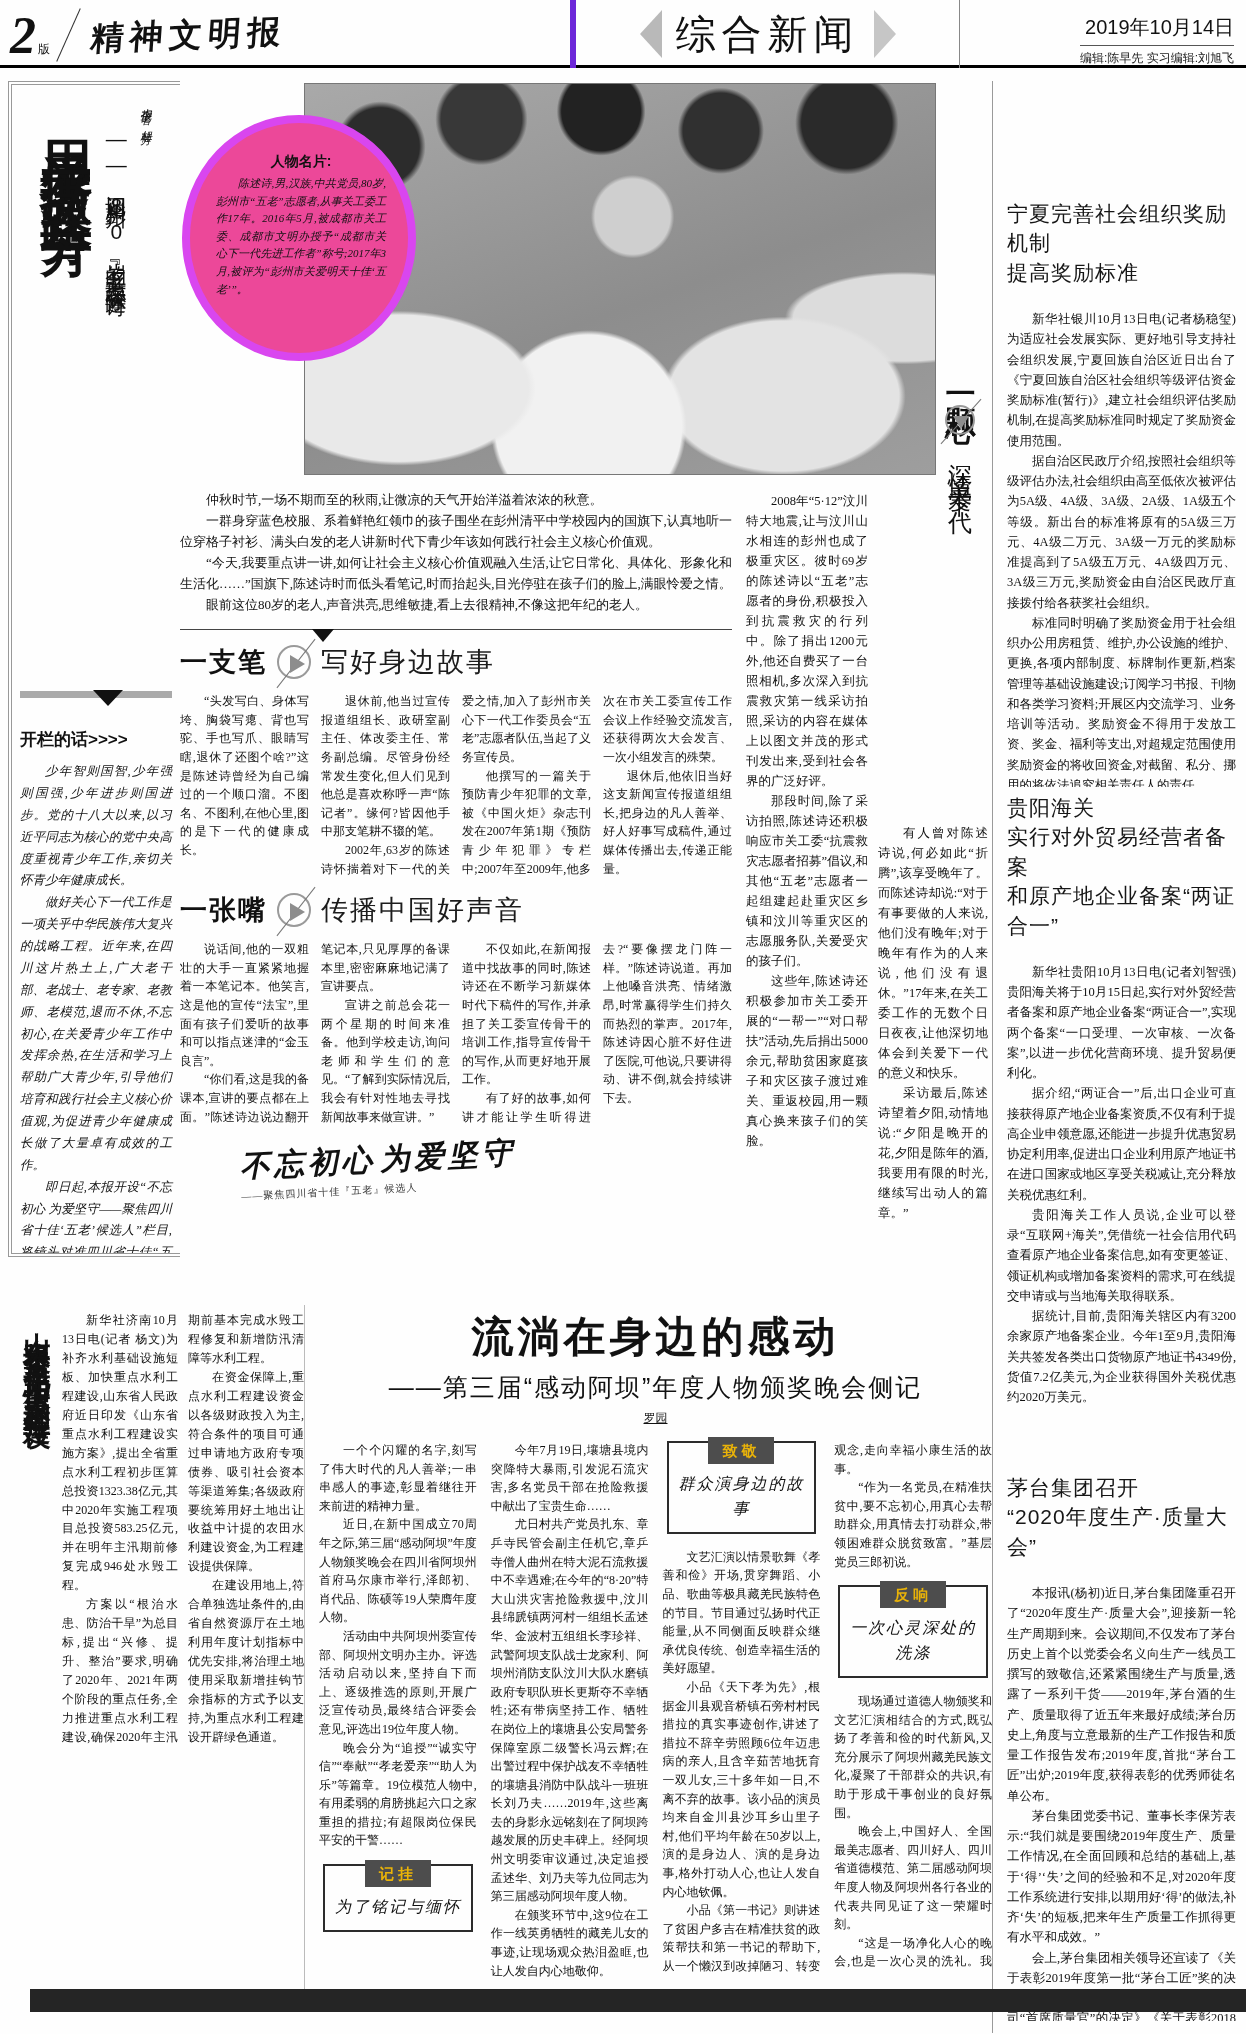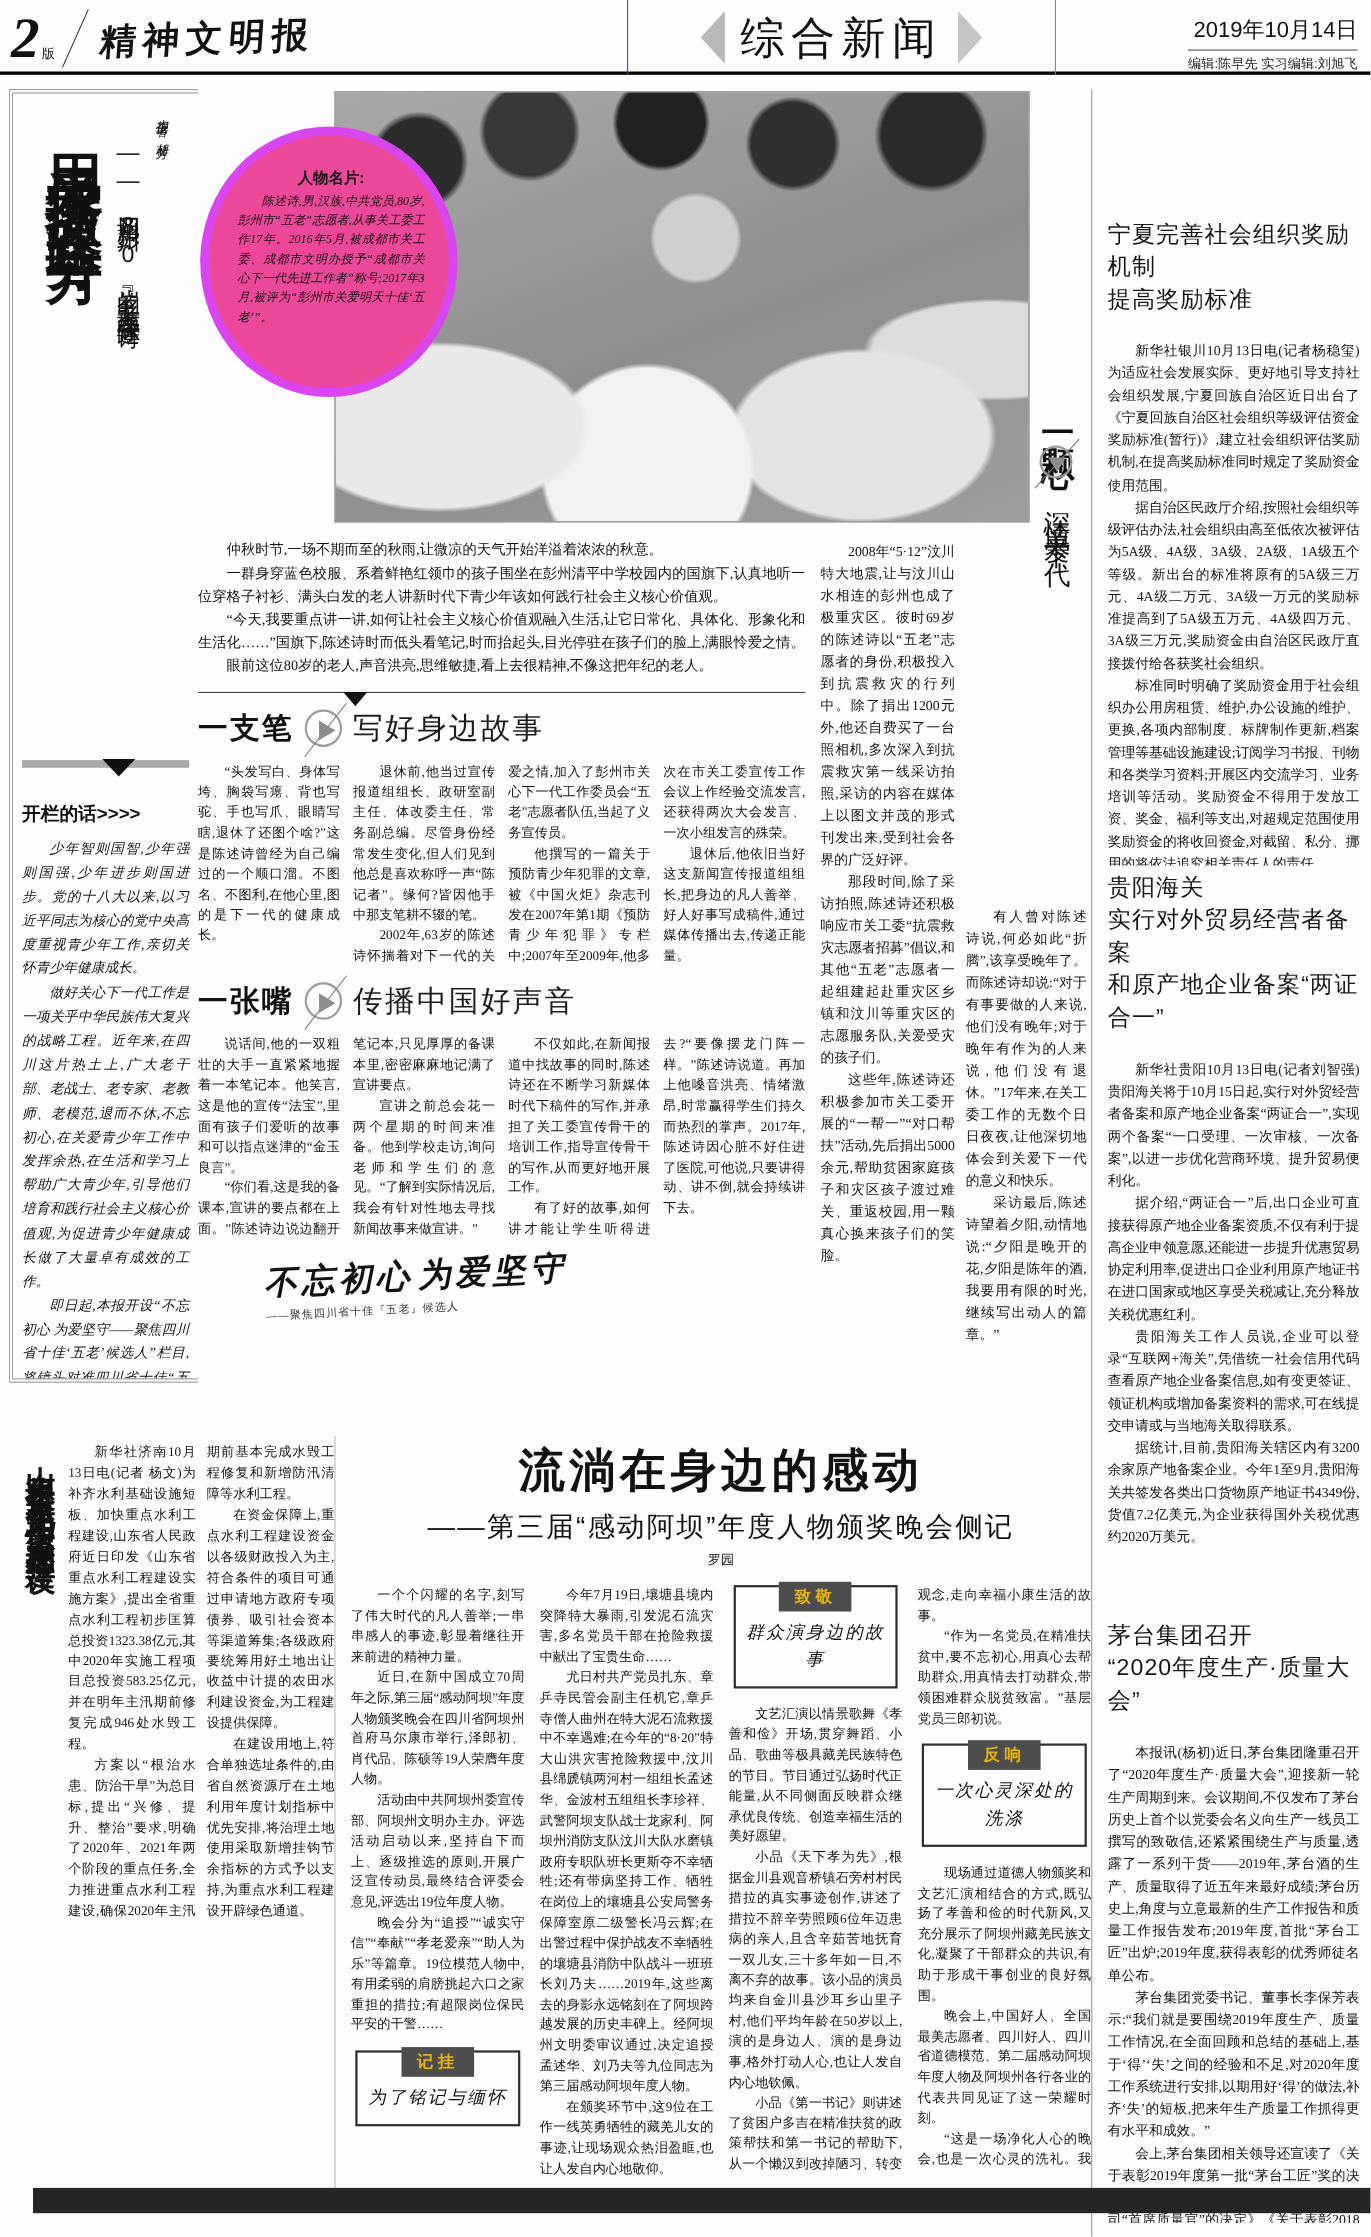--- a/index.html
+++ b/index.html
@@ -9,21 +9,21 @@
 
   
   .hdr { position:absolute; top:0; left:0; right:0; height:68px; border-bottom:3px solid #000; }
   .hdr-left { position:absolute; left:10px; top:6px; display:flex; align-items:flex-end; }
   .pagenum { font-family:"Liberation Serif", serif; font-style:italic; font-weight:bold; font-size:52px; line-height:56px; }
   .pagever { font-size:12px; margin-left:2px; margin-bottom:6px; }
   .hdr-slash { width:1px; height:58px; background:#333; transform:rotate(24deg); margin:0 22px 0 18px; }
   .masthead { font-family:"Liberation Serif", serif; font-weight:bold; font-size:33px; letter-spacing:6px;
               transform:skewX(-6deg) rotate(-2deg); margin-bottom:6px; }
   .banner { position:absolute; left:570px; top:0; width:390px; height:68px; display:flex; align-items:center;
-            justify-content:center; border-left:1px solid #6d28d9; border-right:1px solid #888; gap:14px; }
+            justify-content:center; border-left:6px solid #6d28d9; border-right:1px solid #888; gap:14px; }
   .tri-l { width:0; height:0; border-top:24px solid transparent; border-bottom:24px solid transparent; border-right:22px solid #b9b9b9; }
   .tri-r { width:0; height:0; border-top:24px solid transparent; border-bottom:24px solid transparent; border-left:22px solid #c6c6c6; }
   .banner-title { font-family:"Liberation Sans", sans-serif; font-size:40px; letter-spacing:6px; font-weight:500; }
   .hdr-right { position:absolute; right:12px; top:14px; text-align:right; }
   .hdr-date { font-family:"Liberation Sans", sans-serif; font-size:20px; border-bottom:1px solid #555; padding-bottom:4px; }
   .hdr-editors { font-family:"Liberation Sans", sans-serif; font-size:12px; color:#222; margin-top:4px; }
 
   
   .content { position:absolute; top:71px; left:0; right:0; bottom:0; padding:10px 0 0 8px; display:flex; }
   .left-main { width:984px; }
@@ -99,21 +99,21 @@
   
   .bottom { display:flex; margin-top:12px; height:700px; overflow:hidden; }
   .shandong { width:296px; display:flex; padding-top:6px; }
   .sd-title { font-family:"Liberation Sans", sans-serif; font-weight:bold; font-size:27px; letter-spacing:5px; line-height:1.15; width:44px; }
   .sd-body { flex:1; padding-left:10px; column-count:2; column-gap:10px; font-size:12px; line-height:1.58; text-align:justify; }
   .sd-body p { text-indent:2em; }
   .aba { flex:1; border-left:1px solid #bbb; padding-left:14px; }
   .aba-head { text-align:center; margin:4px 0 14px; }
   .aba-title { font-family:"Liberation Sans", sans-serif; font-weight:bold; font-size:42px; letter-spacing:4px; }
   .aba-sub { font-family:"Liberation Sans", sans-serif; font-size:25px; margin-top:6px; letter-spacing:2px; }
-  .aba-byline { font-size:12px; margin-top:6px; }
+  .aba-byline { font-size:12px; margin-top:6px;text-decoration:underline; }
   .aba-cols { column-count:4; column-gap:14px; font-size:12px; line-height:1.55; text-align:justify; height:540px; }
   .aba-cols p { text-indent:2em; }
   .aba-box { border:2px solid #2c2c2c; margin:14px 4px 14px; padding:0 8px 10px; text-align:center; break-inside:avoid; }
   .aba-box .tab { display:inline-block; background:#4d4d4d; color:#eab308; font-family:"Liberation Sans", sans-serif;
                   font-weight:bold; font-size:15px; letter-spacing:4px; padding:2px 14px; margin-top:-12px; }
   .aba-box .boxtitle { font-style:italic; font-size:16px; letter-spacing:2px; margin-top:8px; }
 
   
   .rail-article { position:absolute; left:14px; right:10px; overflow:hidden; }
   .ra-title { font-family:"Liberation Sans", sans-serif; font-size:21px; line-height:1.4; color:#161616; letter-spacing:1px; margin-bottom:22px; }

